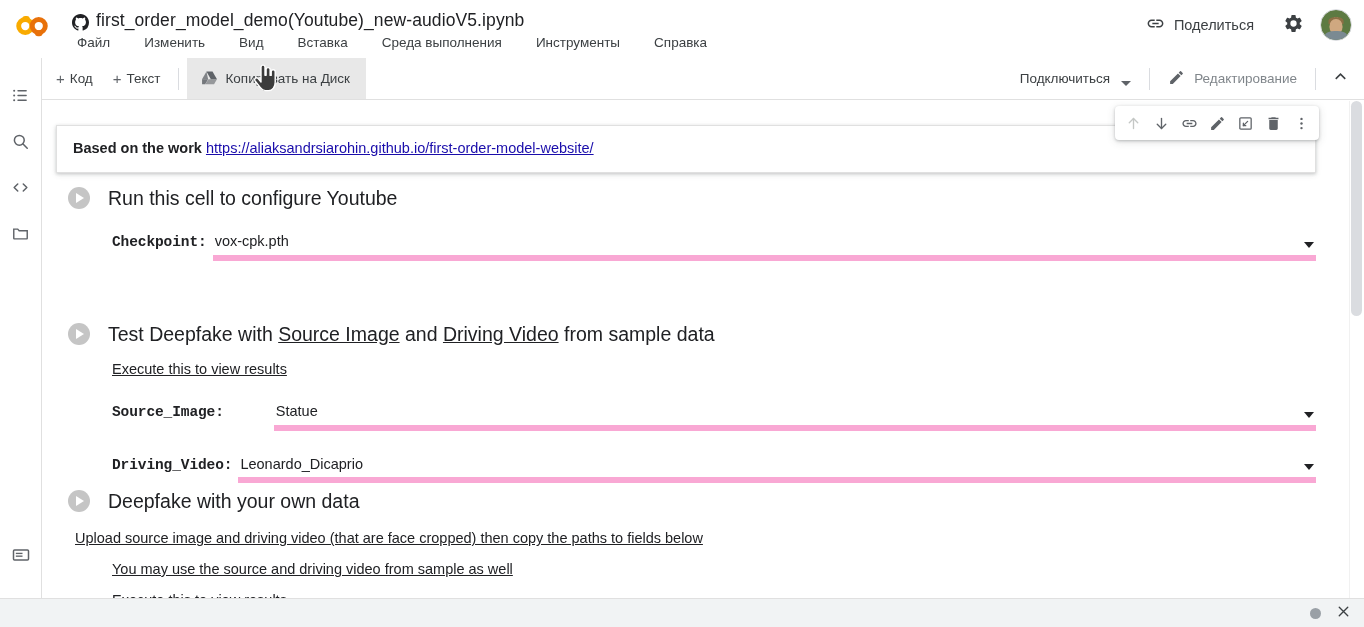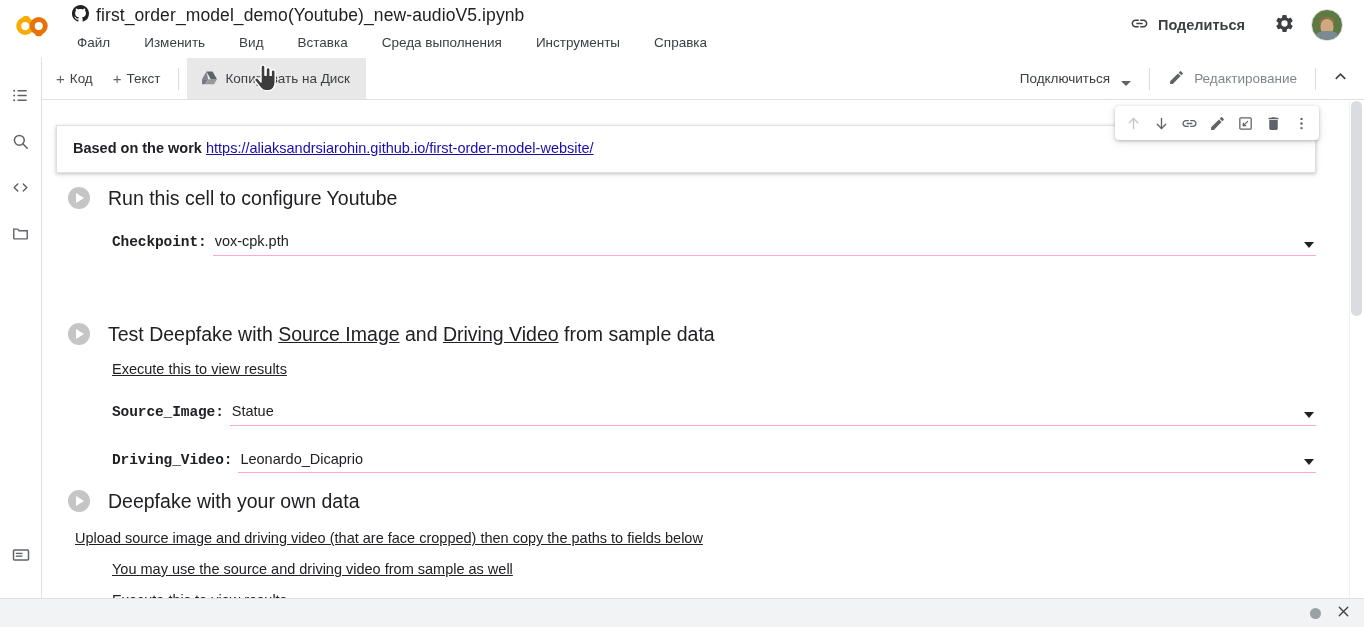--- a/index.html
+++ b/index.html
@@ -20,37 +20,37 @@
   .header {
     position: absolute; top: 0; left: 0; right: 0; height: 58px;
     background: #fff;
     display: flex; align-items: flex-start;
   }
   .logo {
     position: absolute; left: 14px; top: 11px;
     width: 42px; height: 30px;
   }
   .title-block { position: absolute; left: 72px; top: 5px; }
-  .title-row { display: flex; align-items: flex-start; gap: 7px; height: 26px; }
+  .title-row { display: flex; align-items: flex-end; gap: 7px; height: 26px; }
   .gh-icon { width: 17px; height: 17px; display: block; }
   .nb-title {
     font-size: 17.5px; color: #202124; letter-spacing: .1px;
     white-space: nowrap;
   }
   .menubar {
     display: flex; gap: 28px; margin-top: 2px; padding-left: 2px;
   }
   .menu-item {
     font-size: 13.5px; color: #3c4043; white-space: nowrap;
     padding: 2px 3px; border-radius: 3px; cursor: pointer;
   }
 
   .header-right {
-    position: absolute; right: 21px; top: 8px;
-    display: flex; align-items: center; gap: 10px; font-weight: bold;
+    position: absolute; right: 12px; top: 8px;
+    display: flex; align-items: center; gap: 10px;
   }
   .share-btn {
     display: flex; align-items: center; gap: 9px;
     padding: 6px 12px; border-radius: 18px; cursor: pointer;
     font-size: 14.5px; color: #3c4043;
   }
   .icon-btn {
     width: 34px; height: 34px; border-radius: 50%;
     display: flex; align-items: center; justify-content: center;
     cursor: pointer;
@@ -203,21 +203,21 @@
     margin-left: 69px; padding-right: 0;
   }
   .form-label {
     font-family: "Liberation Mono", monospace;
     font-size: 14.5px; font-weight: 700; color: #202124;
     white-space: pre; letter-spacing: -0.1px;
   }
   .form-field {
     position: relative; flex: 1 1 auto;
     margin-left: 6px;
-    border-bottom: 1px solid #f9a8d4;
+    border-bottom: 6px solid #f9a8d4;
     padding: 0 20px 3px 2px;
     cursor: text;
   }
   .form-value {
     font-size: 14.5px; color: #202124; line-height: 1.35;
   }
   .form-caret {
     position: absolute; right: 2px; bottom: 7px;
     width: 0; height: 0;
     border-left: 5px solid transparent;
@@ -483,21 +483,21 @@
       <div class="sec-head">
         <div class="play-btn">
           <div class="play-tri"></div>
         </div>
         <div class="sec-title">
           <span>Test Deepfake with </span><u>Source Image</u><span> and </span><u>Driving Video</u><span> from sample data</span>
         </div>
       </div>
       <div class="sec-sub" style="margin-top: 14px;">Execute this to view results</div>
 
-      <div class="form-row" style="margin-top: 22px;">
+      <div class="form-row" style="margin-top: 22px; gap: 44px;">
         <span class="form-label">Source_Image:</span>
         <div class="form-field">
           <span class="form-value">Statue</span>
           <span class="form-caret"></span>
         </div>
       </div>
 
       <div class="form-row" style="margin-top: 24px;">
         <span class="form-label">Driving_Video:</span>
         <div class="form-field">

